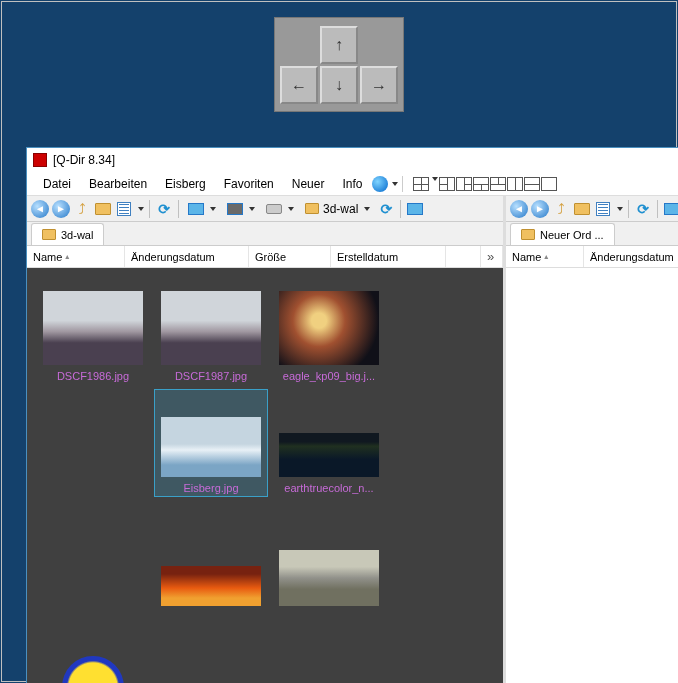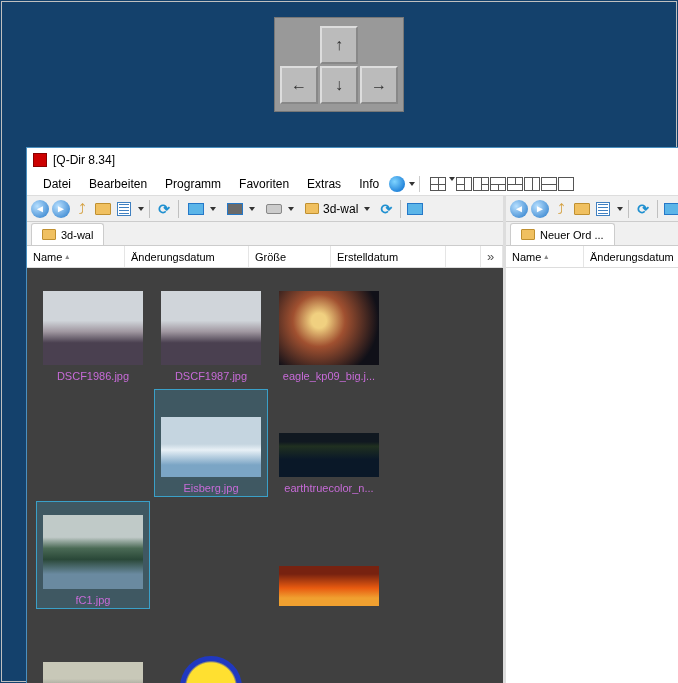--- a/index.html
+++ b/index.html
@@ -173,23 +173,23 @@
 
   <div class="window">
     <div class="titlebar">
       <span class="app-icon"></span>
       <span>[Q-Dir 8.34]</span>
     </div>
 
     <div class="menubar">
       <span class="menu-item">Datei</span>
       <span class="menu-item">Bearbeiten</span>
-      <span class="menu-item">Programm</span>
+      <span class="menu-item">Eisberg</span>
       <span class="menu-item">Favoriten</span>
-      <span class="menu-item">Extras</span>
+      <span class="menu-item">Neuer</span>
       <span class="menu-item">Info</span>
       <span class="globe-icon"></span>
         <span class="drop-arrow"></span>
       <span class="menu-sep"></span>
       <div class="layout-icons">
         <span class="layout-icon g4" style="position:relative"></span>
           <span class="drop-arrow"></span>
         <span class="layout-icon tl" style="position:relative"></span>
         <span class="layout-icon tr" style="position:relative"></span>
         <span class="layout-icon bl" style="position:relative"></span>
@@ -283,24 +283,20 @@
           </div>
           <div class="thumb" style="visibility:hidden"></div>
           <div class="thumb sel">
             <div class="thumb-img iceberg" style="height:60px"></div>
             <div class="thumb-lbl">Eisberg.jpg</div>
           </div>
           <div class="thumb">
             <div class="thumb-img worldmap" style="height:44px"></div>
             <div class="thumb-lbl">earthtruecolor_n...</div>
           </div>
-          <div class="thumb sel">
-            <div class="thumb-img island"></div>
-            <div class="thumb-lbl">fC1.jpg</div>
-          </div>
           <div class="thumb" style="visibility:hidden"></div>
           <div class="thumb">
             <div class="thumb-img fire" style="height:40px"></div>
           </div>
           <div class="thumb">
             <div class="thumb-img castle" style="height:56px"></div>
           </div>
           <div class="thumb">
             <div class="smiley"></div>
           </div>

